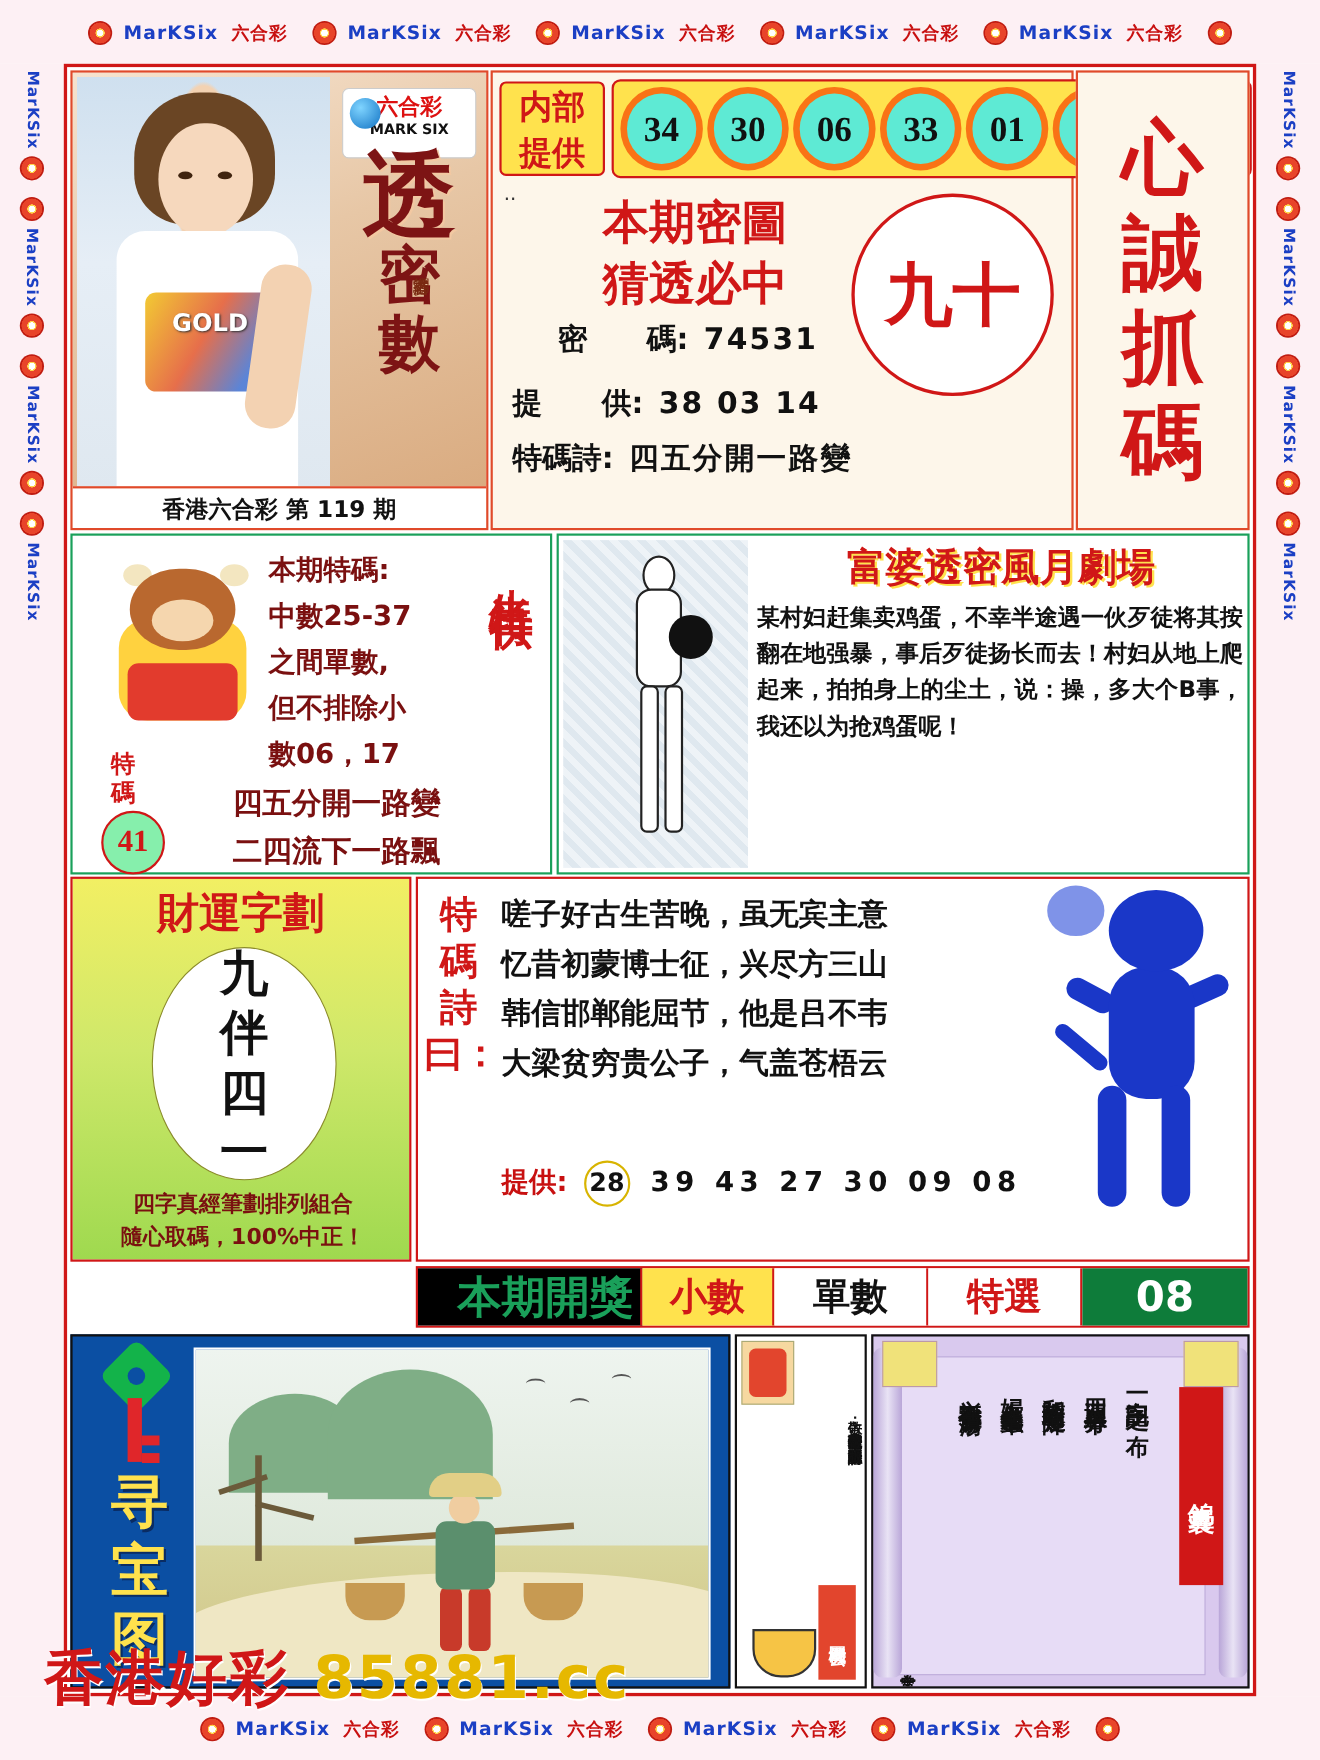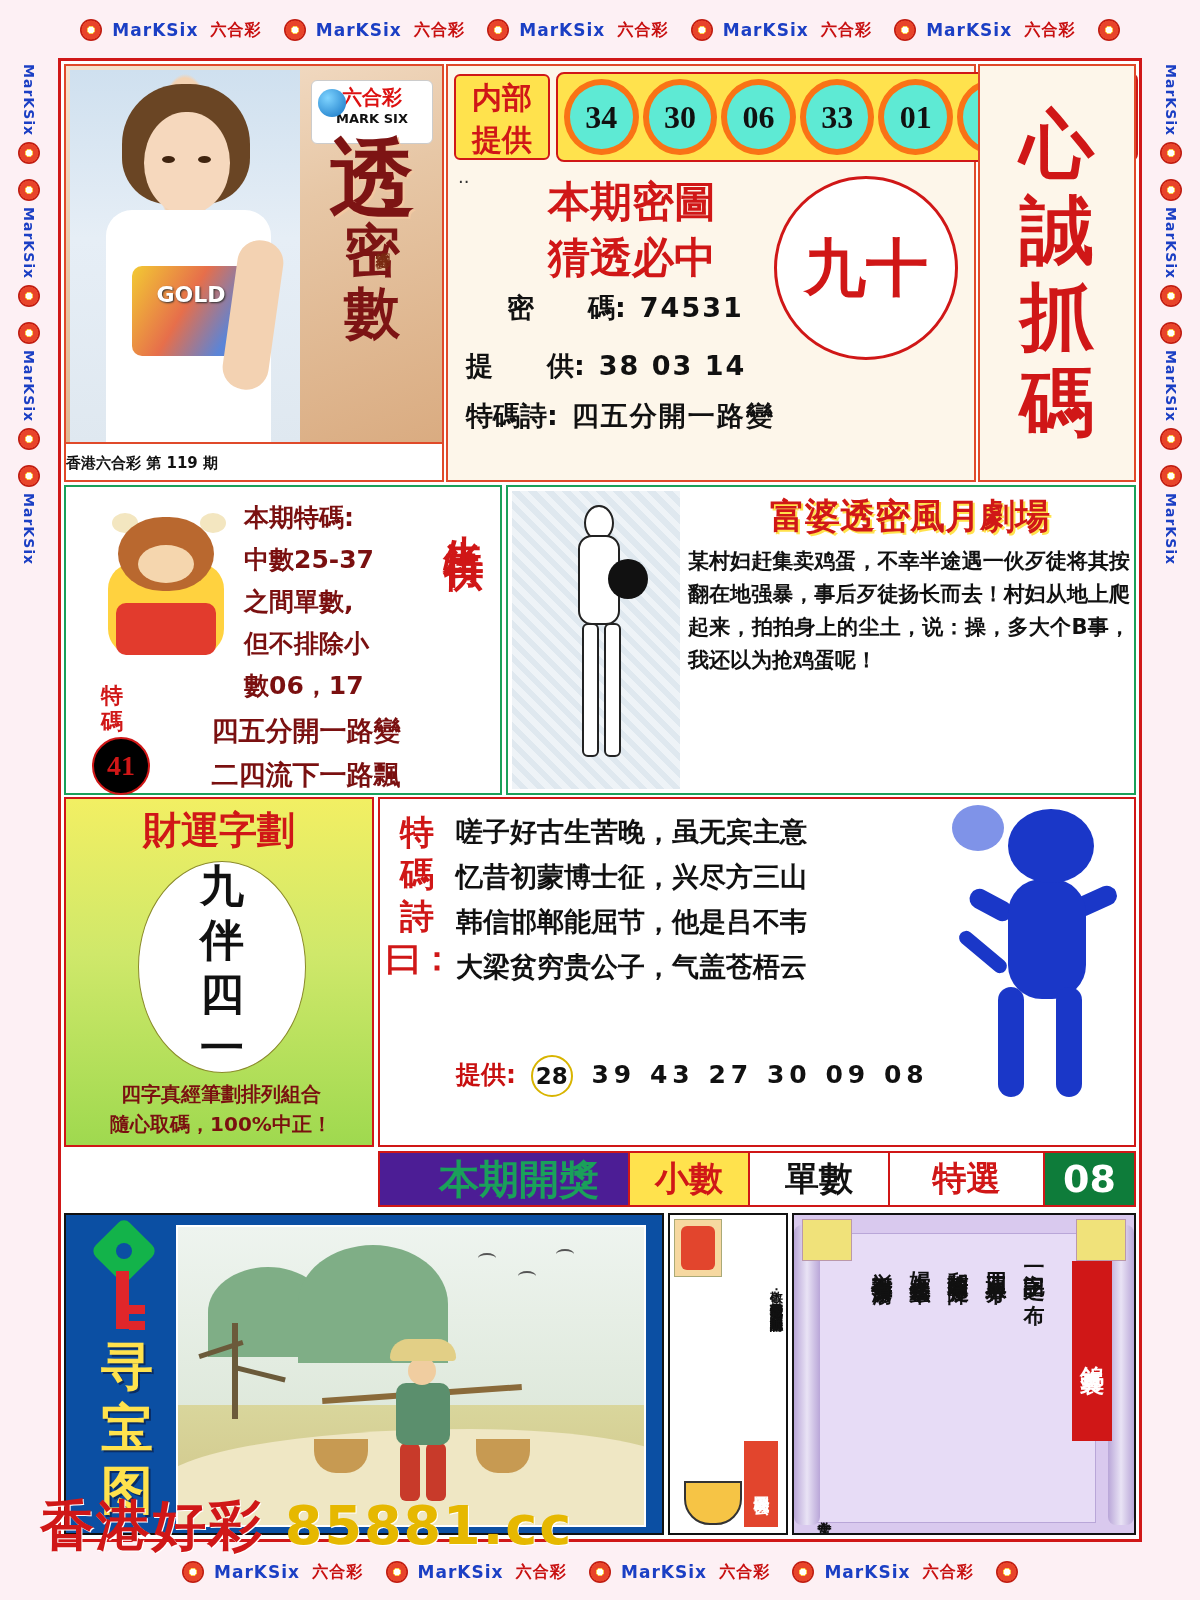--- a/index.html
+++ b/index.html
@@ -96,21 +96,21 @@
   .bigtou{
     position:absolute;left:236px;top:70px;width:140px;height:300px;
     color:#6a0b0b;font-weight:bold;text-align:center;
   }
   .bigtou .c1{font-size:86px;line-height:84px;color:#7d1414;text-shadow:2px 2px 0 #f2c8a2;}
   .bigtou .c2{font-size:56px;line-height:62px;color:#7d1414;}
   .bigtou .c3{font-size:56px;line-height:62px;color:#7d1414;}
   .sidecn{position:absolute;left:300px;top:175px;width:26px;color:#7a2a12;font-size:15px;line-height:19px;writing-mode:vertical-rl;}
   .girlcap{
     position:absolute;left:0;bottom:0;width:100%;height:38px;line-height:38px;
-    background:#fff;color:#111;font-weight:bold;font-size:15px;text-align:left;
+    background:#fff;color:#111;font-weight:bold;font-size:21px;text-align:center;
     border-top:2px solid #e04a2a;box-sizing:border-box;
   }
 
   .mid{
     position:absolute;left:382px;top:0;width:530px;height:418px;
     background:#fdf6ea;border:2px solid #e04a2a;box-sizing:border-box;
   }
   .neibu{
     position:absolute;left:6px;top:8px;width:96px;height:86px;
     background:#ffe24d;border:2px solid #d01717;border-radius:6px;
@@ -172,21 +172,21 @@
   .cowhead{position:absolute;left:24px;top:6px;width:96px;height:74px;background:#b9682f;border-radius:46px/38px;}
   .cowface{position:absolute;left:44px;top:34px;width:56px;height:38px;background:#f5d6ae;border-radius:28px/19px;}
   .horn{position:absolute;top:2px;width:26px;height:20px;background:#f3e6c0;border-radius:50%;}
   .cowshirt{position:absolute;left:22px;top:92px;width:100px;height:52px;background:#e23b2d;border-radius:10px;}
   .tema-badge{
     position:absolute;left:18px;top:196px;width:56px;color:#d01717;font-weight:bold;font-size:22px;
     line-height:26px;text-align:center;
   }
   .tema-circle{
     position:absolute;left:26px;top:250px;width:54px;height:54px;border-radius:50%;
-    background:#000000;border:2px solid #d01717;color:#d01717;font-weight:bold;font-size:28px;
+    background:#86efac;border:2px solid #d01717;color:#d01717;font-weight:bold;font-size:28px;
     display:flex;align-items:center;justify-content:center;font-family:"Liberation Serif",serif;
   }
   .ztext{
     position:absolute;left:178px;top:10px;width:190px;color:#7a1010;font-weight:bold;
     font-size:25px;line-height:42px;
   }
   .zline2{
     position:absolute;left:90px;top:222px;width:300px;color:#7a1010;font-weight:bold;
     font-size:27px;line-height:44px;text-align:center;
   }
@@ -280,24 +280,24 @@
   .mktail{left:2px;top:140px;width:58px;height:14px;border-radius:8px;transform:rotate(40deg);}
 
   .openbar{
     position:absolute;left:314px;top:354px;width:758px;height:56px;
     border:2px solid #d01717;box-sizing:border-box;display:flex;background:#fff;
   }
   .ob{
     display:flex;align-items:center;justify-content:center;font-weight:bold;height:100%;
     box-sizing:border-box;
   }
-  .ob1{width:250px;color:#1aa05a;font-size:40px;background:#4c1d95;border-right:2px solid #d01717;padding-left:30px;}
+  .ob1{width:204px;color:#1aa05a;font-size:40px;background:#000000;border-right:2px solid #d01717;padding-left:30px;}
   .ob2{width:120px;color:#d01717;font-size:34px;background:#ffe24d;border-right:2px solid #d01717;}
   .ob3{width:140px;color:#111;font-size:34px;background:#fff;border-right:2px solid #d01717;}
-  .ob4{width:155px;color:#d01717;font-size:34px;background:#fff;border-right:2px solid #d01717;}
+  .ob4{width:140px;color:#d01717;font-size:34px;background:#fff;border-right:2px solid #d01717;}
   .ob5{flex:1;color:#ffffff;font-size:38px;background:#0e7c3a;}
 
   
   .row4{position:absolute;left:3px;top:1152px;width:1072px;height:322px;}
   .treasure{
     position:absolute;left:0;top:0;width:600px;height:322px;
     border:2px solid #111;box-sizing:border-box;background:#0b4fa3;overflow:hidden;
   }
   .keyicon{position:absolute;left:26px;top:12px;width:66px;height:100px;}
   .keyhead{position:absolute;left:8px;top:0;width:48px;height:48px;background:#13b34a;border-radius:8px;transform:rotate(45deg);}

